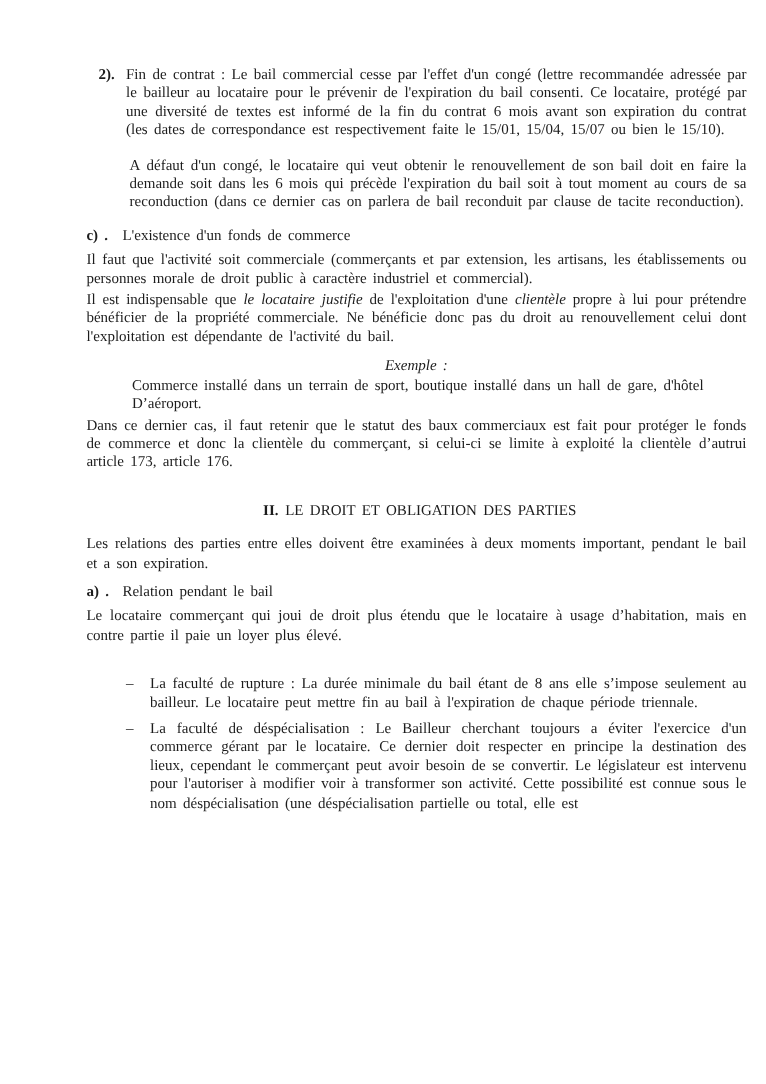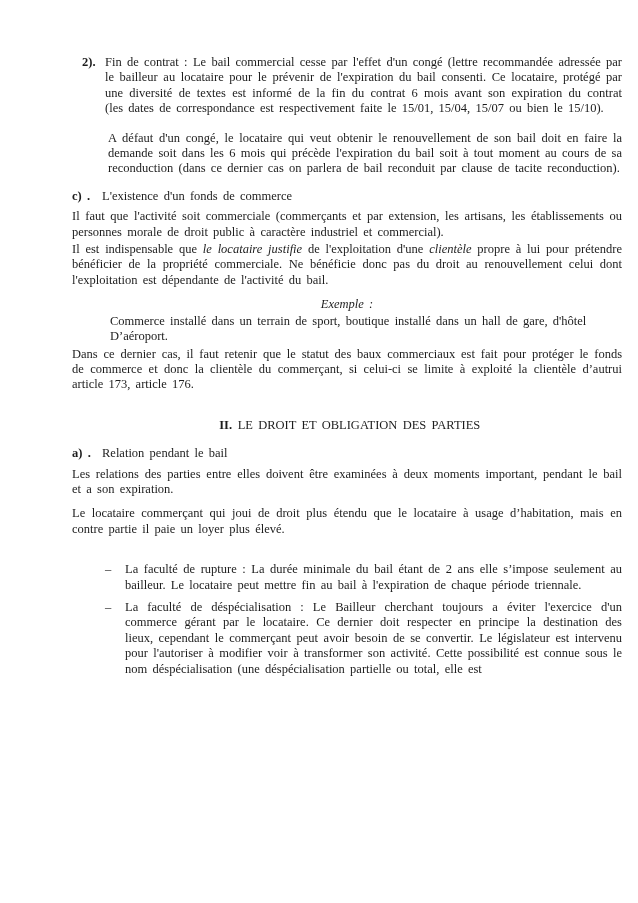--- a/index.html
+++ b/index.html
@@ -71,19 +71,19 @@
       <div class="blk b-h3"><span class="label">c) .</span><span class=" rb">L'existence d'un fonds de commerce</span></div>
       <div class="blk b-para b-tight"><span class="">Il faut que l'activité soit commerciale (commerçants et par extension, les artisans, les établissements ou personnes morale de droit public à caractère industriel et commercial).</span></div>
       <div class="blk b-para"><span class="">Il est indispensable que </span><span class=" rb ri">le locataire justifie</span><span class=""> de l'exploitation d'une </span><span class=" rb ri">clientèle</span><span class=""> propre à lui pour prétendre bénéficier de la propriété commerciale. Ne bénéficie donc pas du droit au renouvellement celui dont l'exploitation est dépendante de l'activité du bail.</span></div>
       <div class="blk b-extitle"><span class=" rb ri">Exemple :</span></div>
       <div class="blk b-example">
         <div class="exline">Commerce installé dans un terrain de sport, boutique installé dans un hall de gare, d'hôtel</div>
         <div class="exline">D’aéroport.</div>
       </div>
       <div class="blk b-para b-end"><span class="">Dans ce dernier cas, il faut retenir que le statut des baux commerciaux est fait pour protéger le fonds de commerce et donc la clientèle du commerçant, si celui-ci se limite à exploité la clientèle d’autrui article 173, article 176.</span></div>
       <div class="blk b-h2"><span class="label">II.</span><span class=" rb">LE DROIT ET OBLIGATION  DES PARTIES</span></div>
+      <div class="blk b-para"><span class="">Les relations des parties entre elles doivent être examinées à deux moments important, pendant le bail et a son expiration.</span></div>
       <div class="blk b-h3"><span class="label">a) .</span><span class=" rb">Relation pendant le bail</span></div>
-      <div class="blk b-para"><span class="">Les relations des parties entre elles doivent être examinées à deux moments important, pendant le bail et a son expiration.</span></div>
       <div class="blk b-para b-end"><span class="">Le locataire commerçant qui joui de droit plus étendu que le locataire à usage d’habitation, mais en contre partie il paie un loyer plus élevé.</span></div>
-      <div class="blk b-bullet"><span class="dash">–</span><span class=" rb">La faculté de rupture : </span><span class="">La durée minimale du bail étant de 2 ans elle s’impose seulement au bailleur. Le locataire peut mettre fin au bail à l'expiration de chaque période triennale.</span></div>
+      <div class="blk b-bullet"><span class="dash">–</span><span class=" rb">La faculté de rupture : </span><span class="">La durée minimale du bail étant de 8 ans elle s’impose seulement au bailleur. Le locataire peut mettre fin au bail à l'expiration de chaque période triennale.</span></div>
       <div class="blk b-bullet"><span class="dash">–</span><span class=" rb">La faculté de déspécialisation : </span><span class="">Le Bailleur cherchant toujours a éviter l'exercice d'un commerce gérant par le locataire. Ce dernier doit respecter en principe la destination des lieux, cependant le commerçant peut avoir besoin de se convertir. Le législateur est intervenu pour l'autoriser à modifier voir à transformer son activité. Cette possibilité est connue sous le nom déspécialisation (une déspécialisation partielle ou total, elle est</span></div>
     </div>
 </div>
 
 </body></html>

